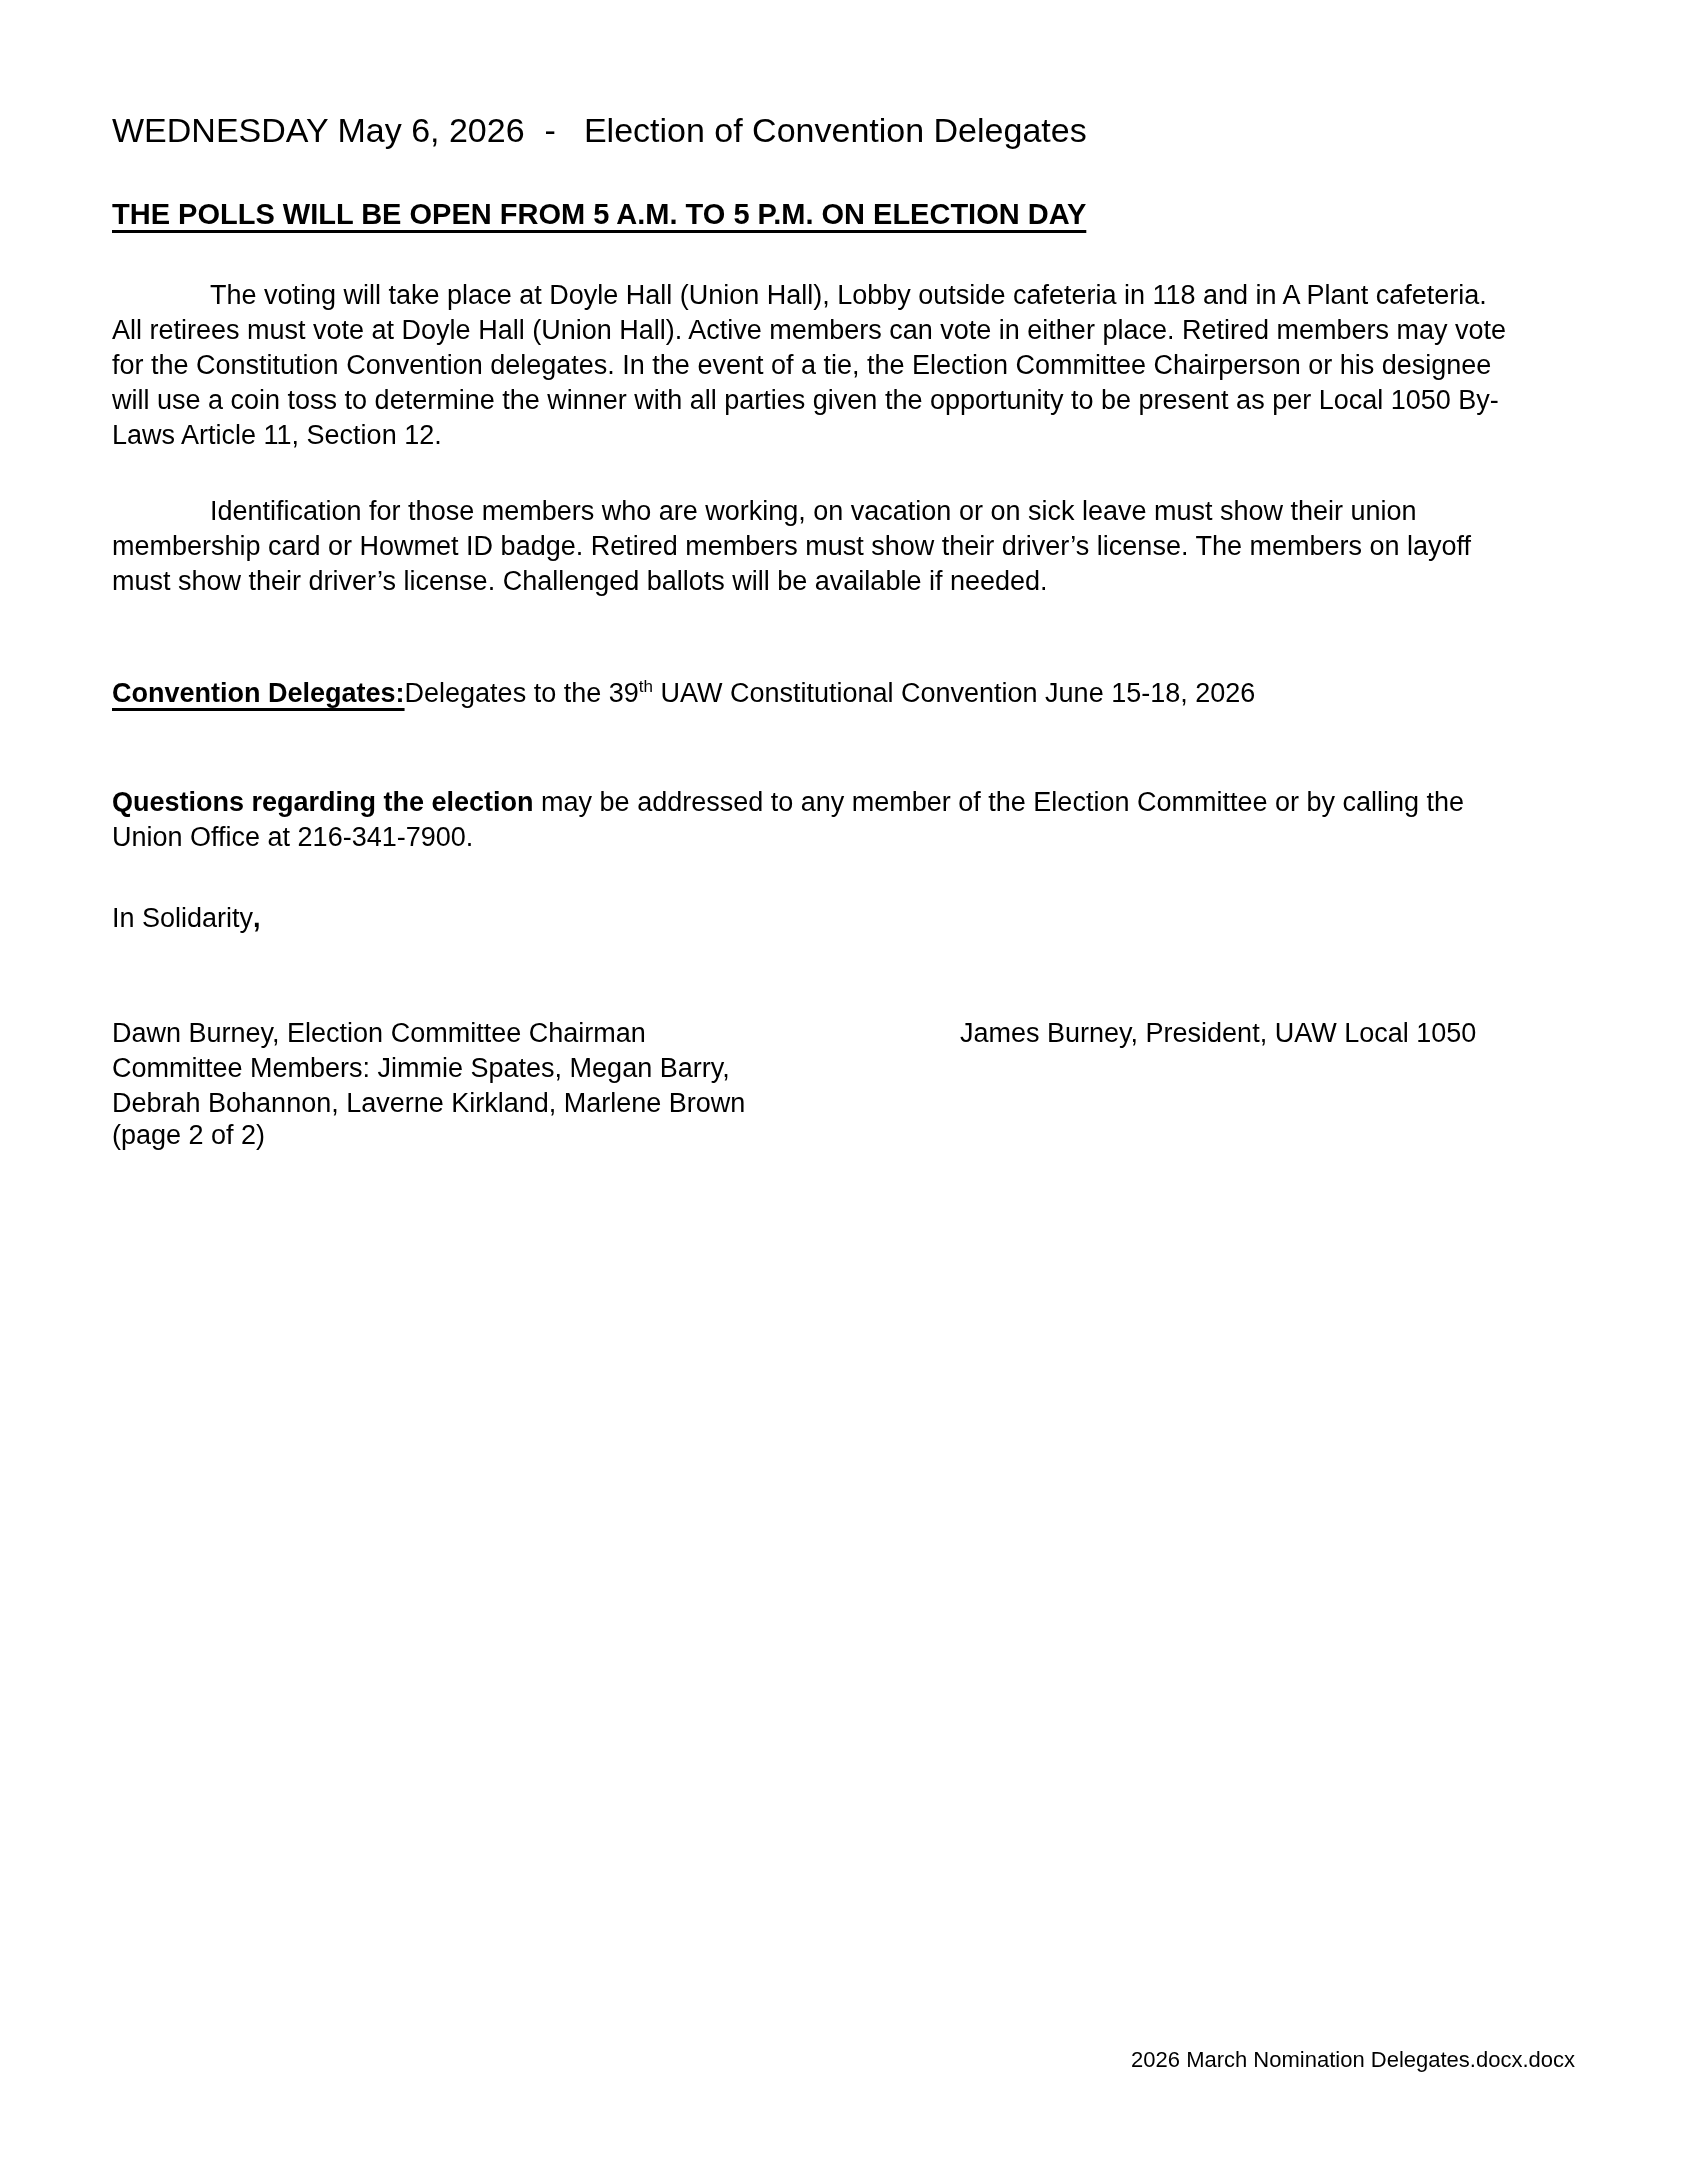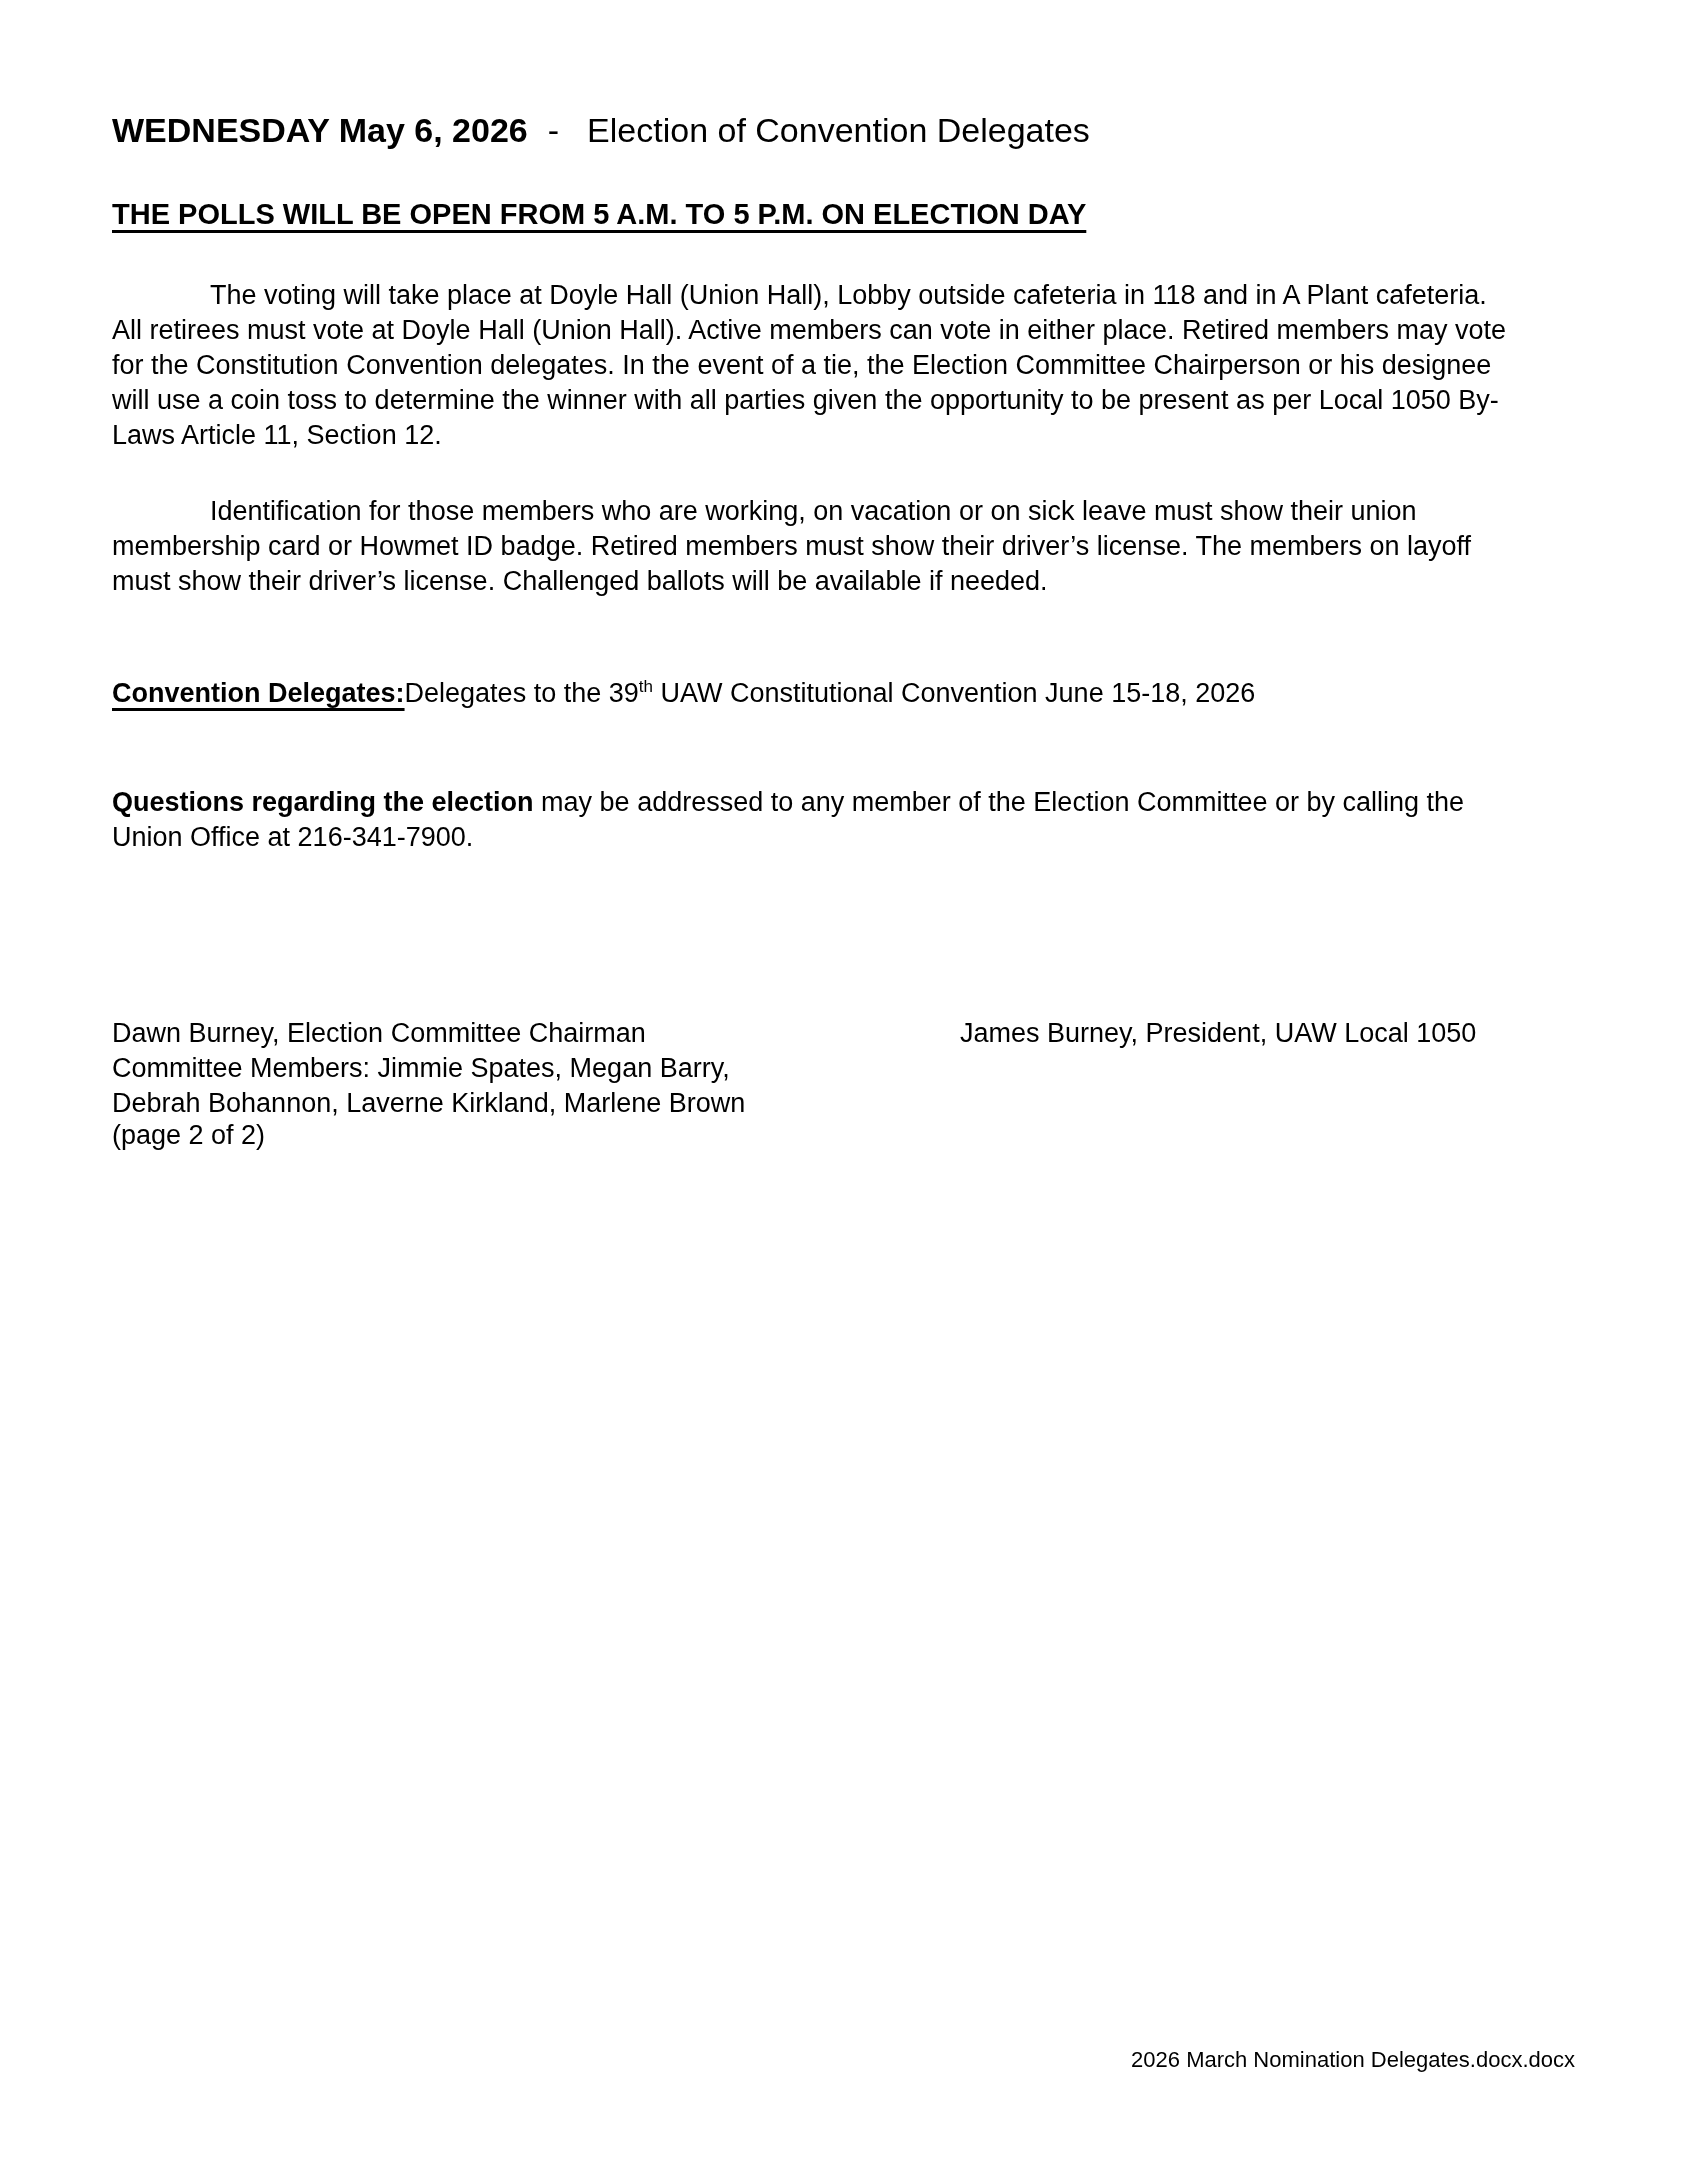--- a/index.html
+++ b/index.html
@@ -30,21 +30,21 @@
   }
   .indent-first {
     text-indent: 98px;
   }
   .doc-title {
     top: 107px;
     font-size: 34px;
     line-height: 46px;
   }
   .doc-title .title-bold {
-    font-weight: 700;
+    font-weight: 400;
   }
   .doc-title .title-sep {
     margin: 0 28px 0 20px;
     font-weight: 400;
   }
   .doc-title .title-rest {
     font-weight: 400;
   }
   .polls-heading {
     top: 196px;
@@ -121,20 +121,23 @@
 
   <div class="block body-text convention-line">
     <span class="u-bold">Convention Delegates:</span><span class="after-label"><span>Delegates to the 39</span><sup class="ordinal">th</sup> <span>UAW Constitutional Convention June 15-18, 2026</span></span>
   </div>
 
   <div class="block body-text para-questions">
     <span class="lead-bold">Questions regarding the election</span> <span class="prelines">may be addressed to any member of the Election Committee or by calling the
 Union Office at 216-341-7900.</span>
   </div>
 
+  <div class="block body-text closing-line">
+    <span>In Solidarity</span><span class="bold-comma">,</span>
+  </div>
 
   <div class="block body-text signature-block">
     <div class="sig-line">
       <span>Dawn Burney, Election Committee Chairman</span>
       <span class="sig-right">James Burney, President, UAW Local 1050</span>
     </div>
     <div class="sig-line">Committee Members: Jimmie Spates, Megan Barry,</div>
     <div class="sig-line">Debrah Bohannon, Laverne Kirkland, Marlene Brown</div>
   </div>
 

